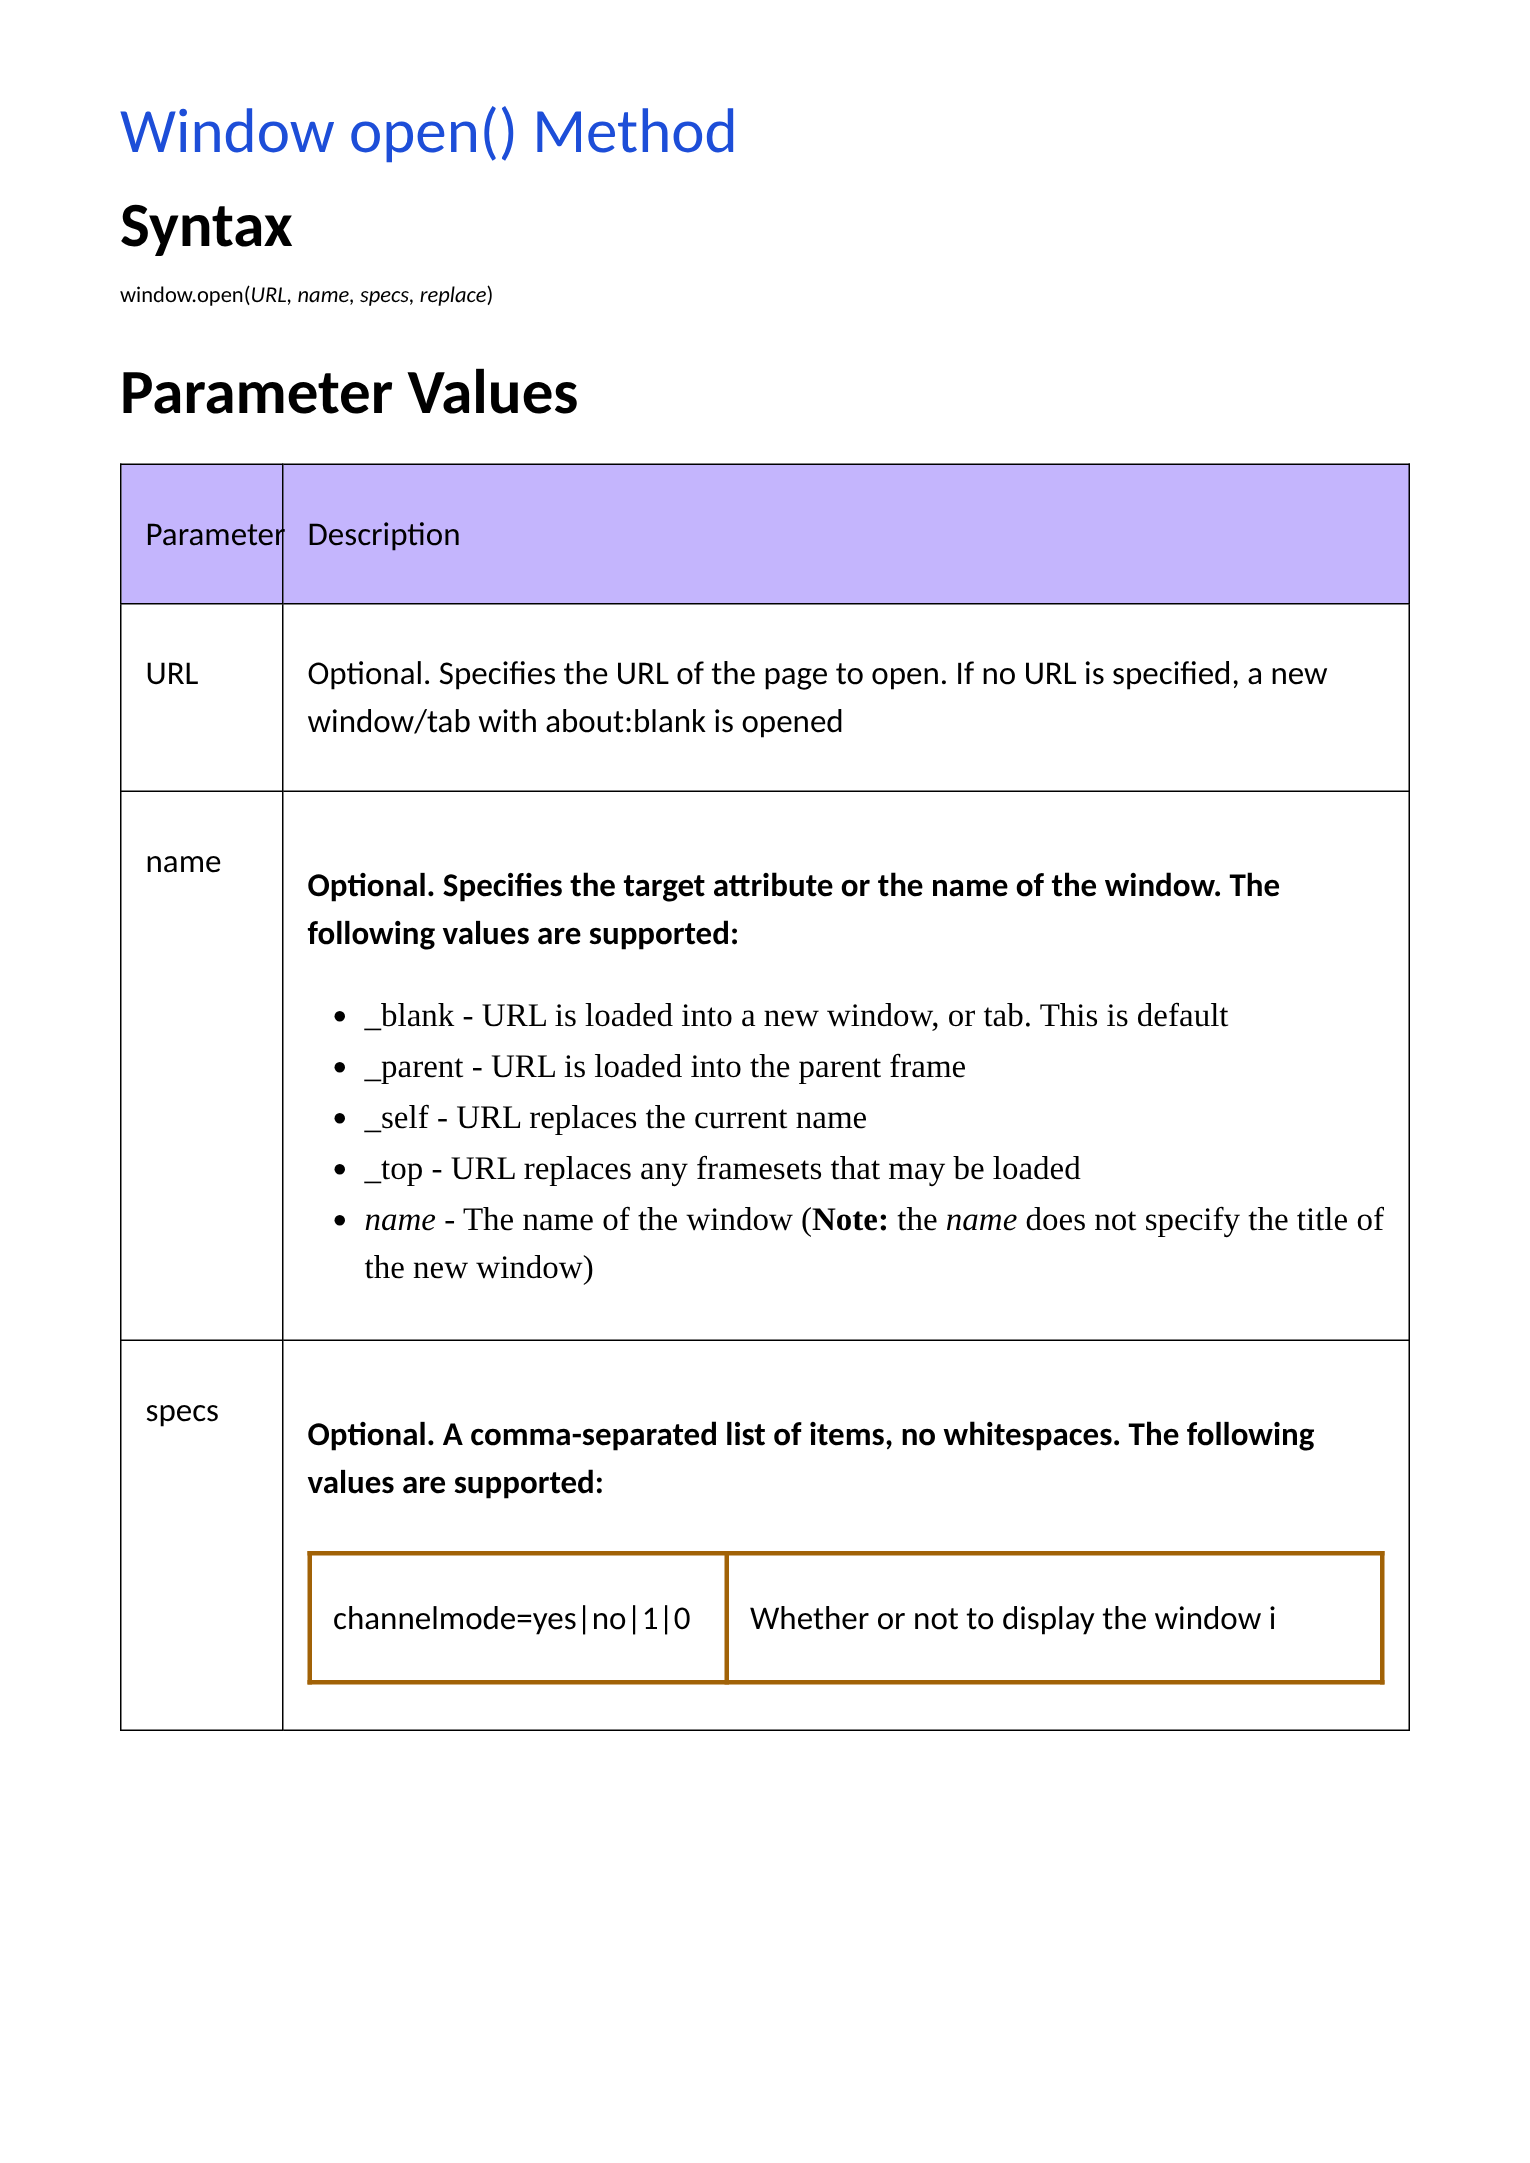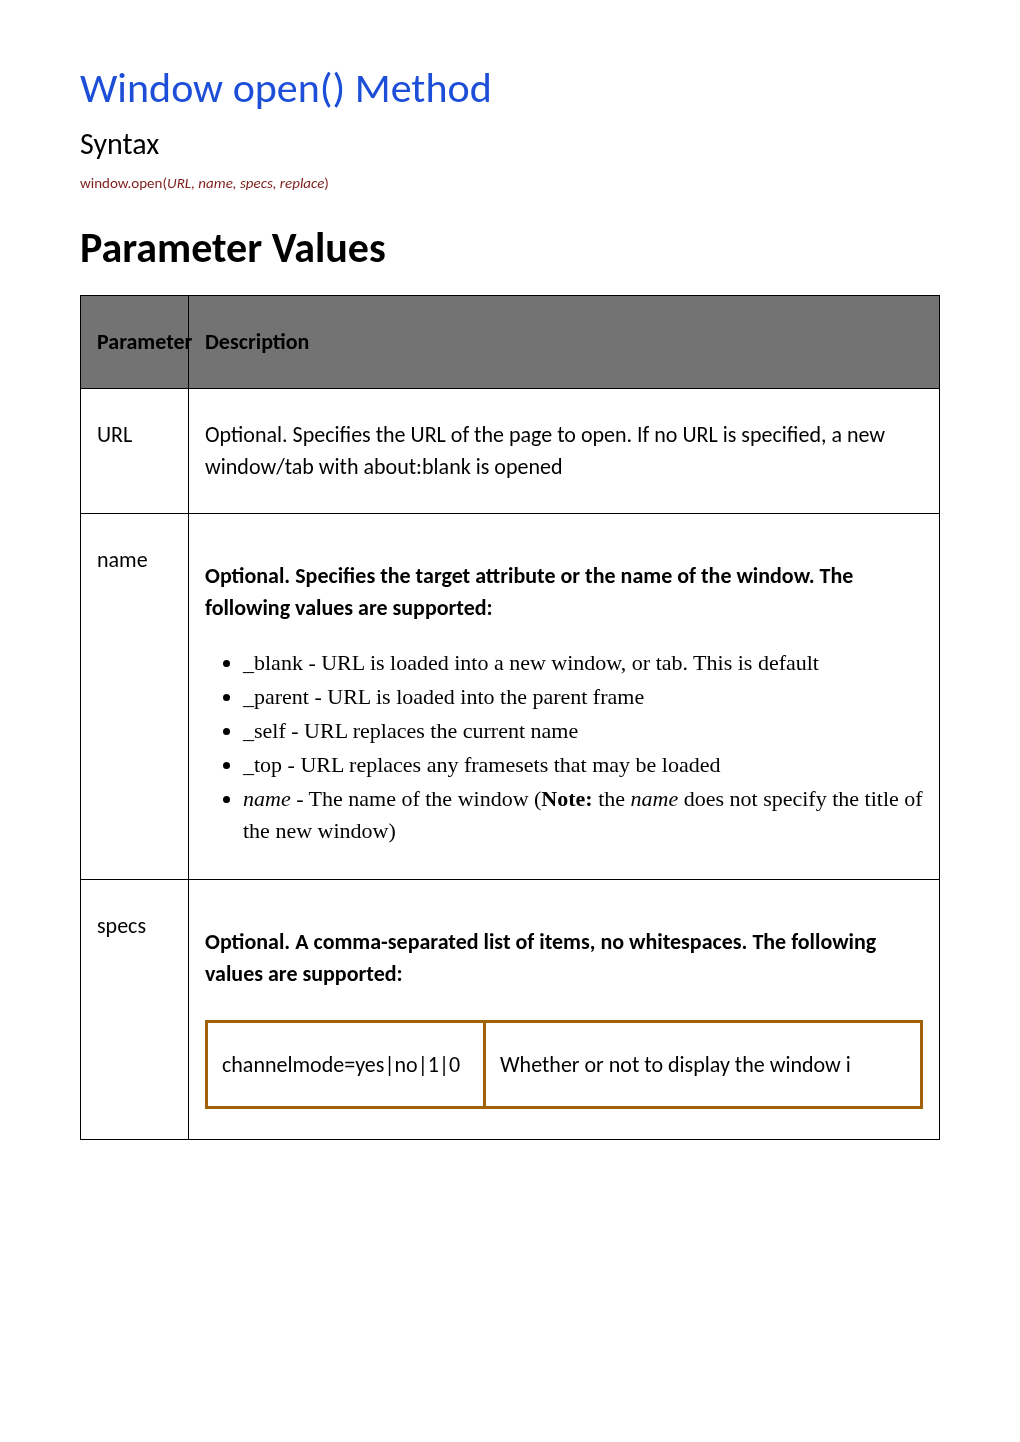--- a/index.html
+++ b/index.html
@@ -11,29 +11,29 @@
     background: #fff;
     width: 1020px;
   }
   h1.title {
     font-size: 42px;
     font-weight: 400;
     margin: 0 0 12px 0;
     color: #1d4ed8;
   }
   h2.subtitle {
-    font-size: 30px;
-    font-weight: 400;
+    font-size: 42px;
+    font-weight: 700;
     margin: 0 0 12px 0;
     color: #000;
   }
   p.syntax-line {
     font-size: 15px;
     margin: 0 0 30px 0;
-    color: #7f1d1d;
+    color: #000000;
   }
   p.syntax-line .italic {
     font-style: italic;
   }
   h2.section {
     font-size: 42px;
     font-weight: 700;
     margin: 0 0 22px 0;
     color: #000;
   }
@@ -45,22 +45,22 @@
   table.outer > tbody > tr > th,
   table.outer > tbody > tr > td {
     border: 1px solid #000;
     padding: 30px 16px;
     vertical-align: top;
     font-size: 22px;
     line-height: 1.45;
     text-align: left;
   }
   table.outer > tbody > tr > th {
-    font-weight: 700;
-    background: #737373;
+    font-weight: 400;
+    background: #c4b5fd;
   }
   col.c1 { width: 108px; }
   ul.bullets {
     margin: 24px 0 0 0;
     padding-left: 38px;
   }
   ul.bullets li {
     margin-bottom: 2px;
     font-size: 22px;
     line-height: 1.45;

